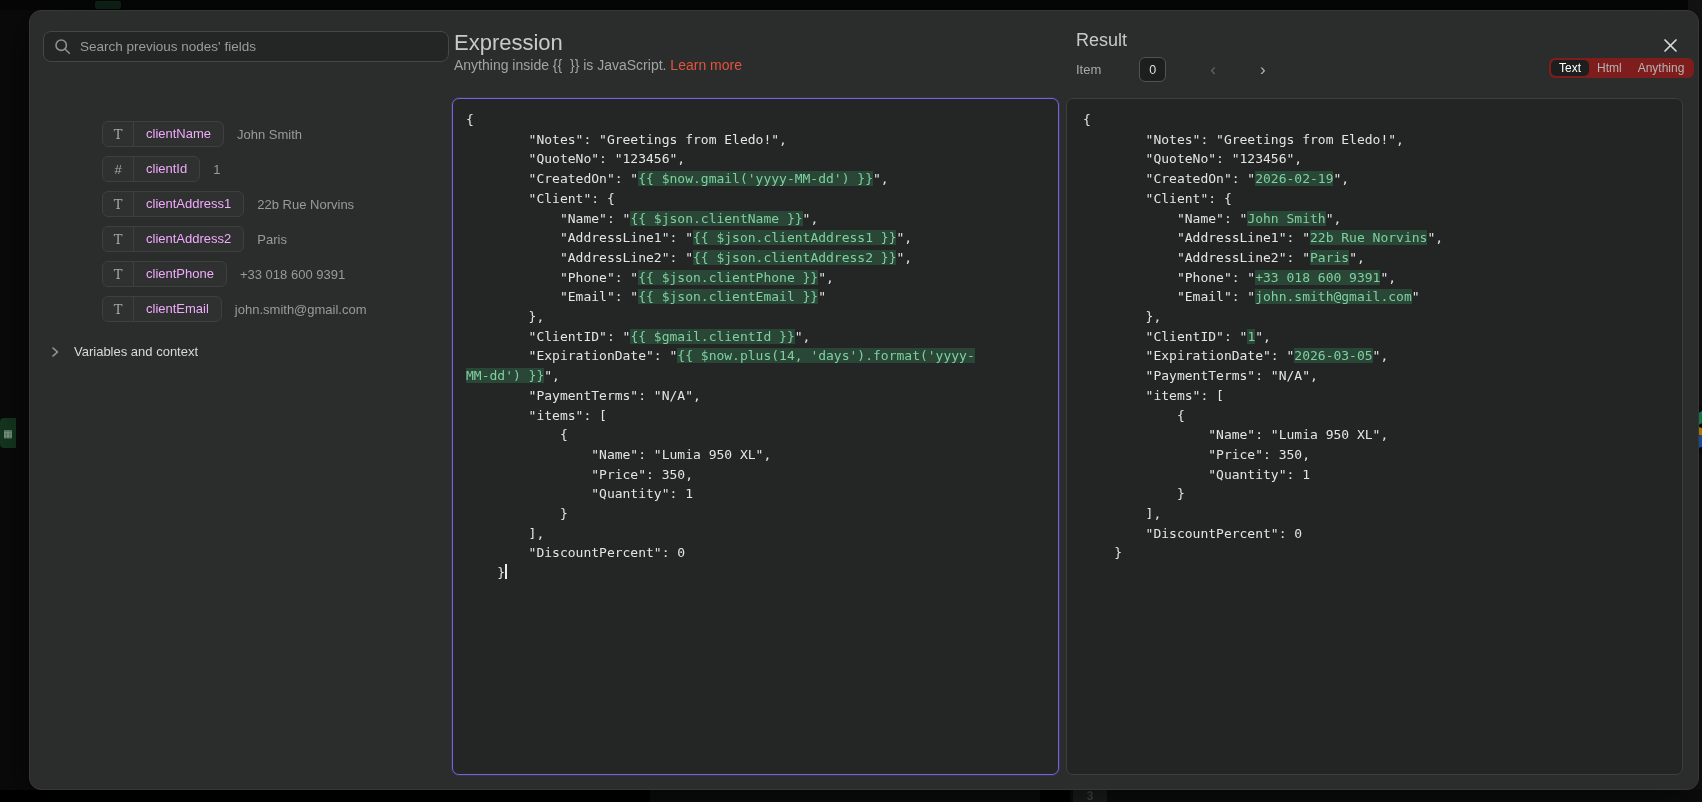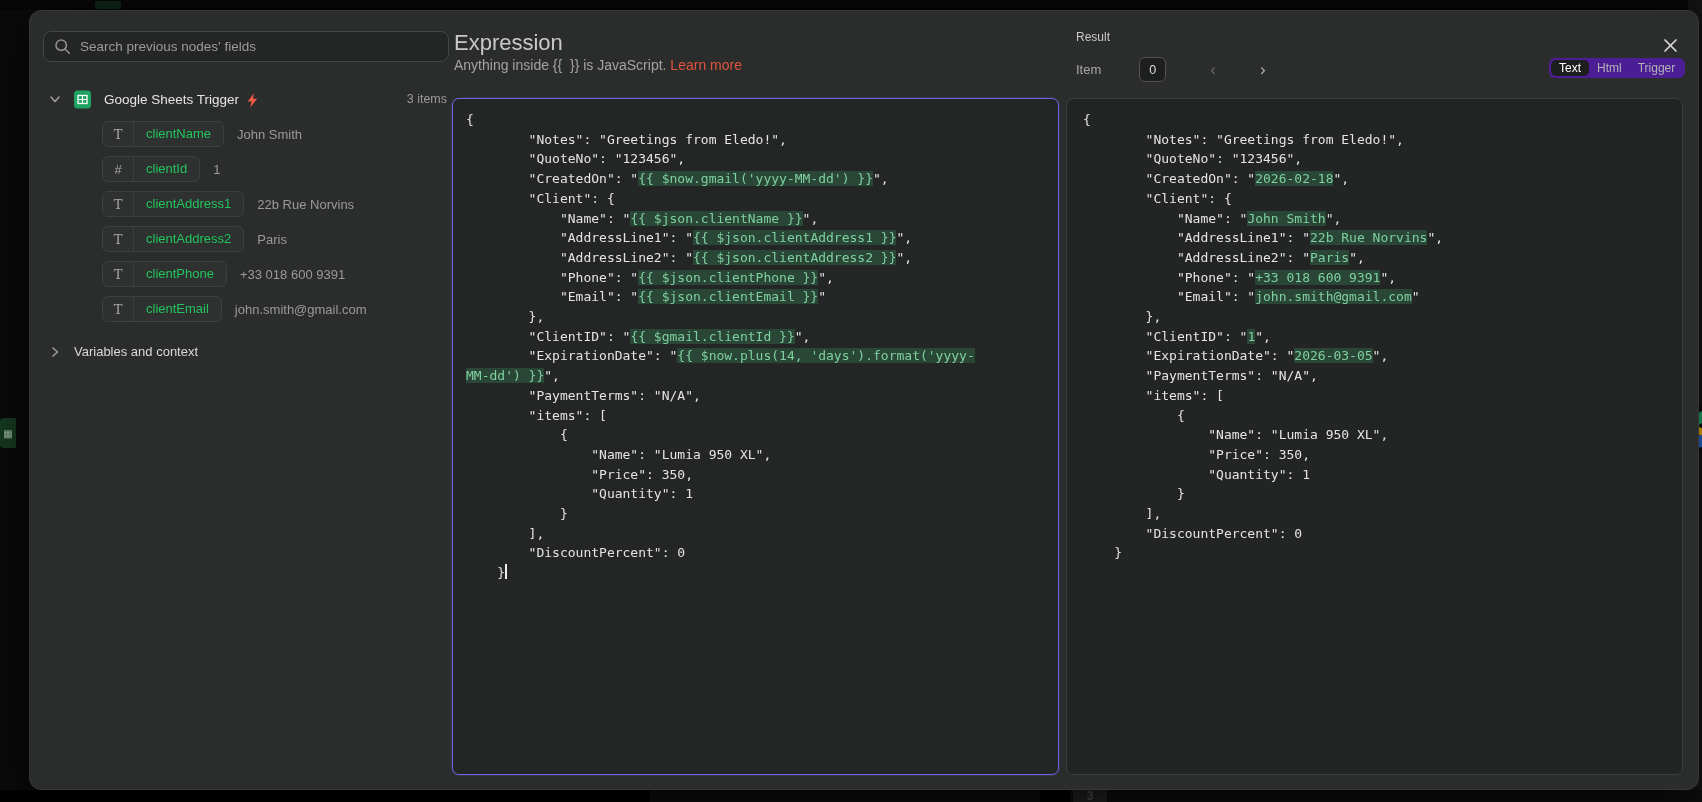--- a/index.html
+++ b/index.html
@@ -48,51 +48,51 @@
   .node-label{margin-left:12px;color:#e4e4e4;font-size:13.5px;}
   .bolt{margin-left:7px;margin-top:2px;flex:none;}
   .spacer{flex:1;}
   .items-count{color:#999;font-size:12.5px;margin-right:2px;}
   .fields-list{position:absolute;left:72px;top:110px;}
   .field-row{display:flex;align-items:center;height:26px;margin-bottom:9px;}
   .pill{display:inline-flex;align-items:center;height:26px;border:1px solid #3e3f3f;
     background:#2f3030;border-radius:6px;cursor:grab;}
   .ficon{width:30px;text-align:center;color:#a8a8a8;font-size:13px;}
   .ficon.text{font-family:"DejaVu Serif",serif;}
-  .fname{border-left:1px solid #3e3f3f;padding:0 12px;color:#22c55e;font-size:13px;line-height:24px;}
+  .fname{border-left:1px solid #3e3f3f;padding:0 12px;color:#f0abfc;font-size:13px;line-height:24px;}
   .fvalue{margin-left:13px;color:#9a9a9a;font-size:13px;white-space:nowrap;}
   .vars-row{position:absolute;left:13px;top:326px;height:22px;display:flex;align-items:flex-end;cursor:pointer;}
   .vars-row .chev{margin-left:5px;}
   .vars-label{margin-left:12px;color:#d9d9d9;font-size:13px;}
 
   
   .expr-title{position:absolute;left:424px;top:19px;color:#c9c9c9;font-size:22px;font-weight:500;}
   .expr-sub{position:absolute;left:424px;top:46px;color:#a3a3a3;font-size:14px;white-space:pre;}
   .expr-sub a{color:var(--link-orange);text-decoration:none;cursor:pointer;}
   .code-box{position:absolute;top:87px;height:677px;border-radius:7px;overflow:hidden;
     font-family:"DejaVu Sans Mono","Liberation Mono",monospace;font-size:13px;line-height:19.7px;
     color:#e4e4e4;padding:11px 13px;}
   .expr-box{left:422px;width:607px;background:#242525;border:1px solid var(--accent-purple);
     box-shadow:0 0 0 1px rgba(113,102,224,.15);}
   .result-box{left:1036px;width:617px;background:#232424;border:1px solid #3d3e3e;padding-left:16px;}
   .cl{white-space:pre;}
   .hl{color:var(--expr-green-text);background:var(--expr-green-bg);}
   .cursor{display:inline-block;width:1.5px;height:15px;background:#ededed;vertical-align:-2px;}
 
   
-  .result-title{position:absolute;left:1046px;top:19px;color:#c9c9c9;font-size:12px;font-weight:500;}
+  .result-title{position:absolute;left:1046px;top:19px;color:#c9c9c9;font-size:18px;font-weight:500;}
   .item-row{position:absolute;left:1046px;top:46px;display:flex;align-items:center;gap:28px;}
   .item-label{color:#a8a8a8;font-size:13px;}
   .idx-box{margin-left:10px;width:27px;height:25px;background:#1d1e1e;border:1px solid #525252;
     border-radius:6px;color:#dedede;font-size:12.5px;display:flex;align-items:center;justify-content:center;}
   .pg{font-size:17px;line-height:17px;margin-left:16px;cursor:pointer;user-select:none;}
   .pg.prev{color:#676767;}
   .pg.next{color:#b5b5b5;}
   .mode-switch{position:absolute;left:1519px;top:47px;display:inline-flex;align-items:center;
-    background:#4c1d95;border-radius:6px;padding:2px;}
+    background:#7f1d1d;border-radius:6px;padding:2px;}
   .seg{padding:1px 8px;font-size:12px;color:#b3b3b3;border-radius:5px;cursor:pointer;}
   .seg.active{background:#1d1e1e;color:#fff;}
   .close-btn{position:absolute;left:1629px;top:23px;width:22px;height:22px;display:flex;
     align-items:center;justify-content:center;cursor:pointer;}
 </style>
 </head>
 <body>
 
 <div class="screen">
 
@@ -115,37 +115,20 @@
   <div class="modal">
 
     <div class="search">
       <svg width="17" height="17" viewBox="0 0 17 17">
         <circle cx="7.2" cy="7.2" r="5.2" fill="none" stroke="#8f8f8f" stroke-width="1.6"></circle>
         <line x1="11.2" y1="11.2" x2="15.3" y2="15.3" stroke="#8f8f8f" stroke-width="1.6" stroke-linecap="round"></line>
       </svg>
       <input type="text" placeholder="Search previous nodes' fields" style="">
     </div>
 
-    <div class="node-row">
-      <svg class="chev" width="14" height="14" viewBox="0 0 14 14">
-        <polyline points="3,5 7,9.5 11,5" fill="none" stroke="#9a9a9a" stroke-width="1.6" stroke-linecap="round" stroke-linejoin="round"></polyline>
-      </svg>
-      <svg class="gs-icon" width="19" height="19" viewBox="0 0 19 19">
-        <rect x="1" y="0.5" width="17" height="18" rx="3.5" fill="#1ea362"></rect>
-        <rect x="5" y="5.5" width="9" height="8" fill="none" stroke="#ffffff" stroke-width="1.3"></rect>
-        <line x1="5" y1="9.5" x2="14" y2="9.5" stroke="#ffffff" stroke-width="1.1"></line>
-        <line x1="9.5" y1="5.5" x2="9.5" y2="13.5" stroke="#ffffff" stroke-width="1.1"></line>
-      </svg>
-      <span class="node-label">Google Sheets Trigger</span>
-      <svg class="bolt" width="13" height="15" viewBox="0 0 13 15">
-        <polygon points="7.6,0.5 1.8,8.4 5.6,8.4 4.2,14.5 11.2,5.8 7.2,5.8" fill="#f25b43"></polygon>
-      </svg>
-      <span class="spacer"></span>
-      <span class="items-count">3 items</span>
-    </div>
 
     <div class="fields-list">
         <div class="field-row">
           <span class="pill">
             <span class="ficon text">T</span>
             <span class="fname">clientName</span>
           </span>
           <span class="fvalue">John Smith</span>
         </div>
         <div class="field-row">
@@ -224,33 +207,33 @@
     <div class="result-title">Result</div>
     <div class="item-row">
       <span class="item-label">Item</span>
       <span class="idx-box">0</span>
       <span class="pg prev">‹</span>
       <span class="pg next">›</span>
     </div>
     <div class="mode-switch">
         <span class="seg active">Text</span>
         <span class="seg">Html</span>
-        <span class="seg">Trigger</span>
+        <span class="seg">Anything</span>
       </div>
     <div class="close-btn">
       <svg width="15" height="15" viewBox="0 0 15 15">
         <line x1="2" y1="2" x2="13" y2="13" stroke="#d8d8d8" stroke-width="1.7" stroke-linecap="round"></line>
         <line x1="13" y1="2" x2="2" y2="13" stroke="#d8d8d8" stroke-width="1.7" stroke-linecap="round"></line>
       </svg>
     </div>
     <div class="code-box result-box" id="result-code">
         <div class="cl"><span>{</span></div>
         <div class="cl"><span>        "Notes": "Greetings from Eledo!",</span></div>
         <div class="cl"><span>        "QuoteNo": "123456",</span></div>
-        <div class="cl"><span>        "CreatedOn": "</span><span class="hl">2026-02-18</span><span>",</span></div>
+        <div class="cl"><span>        "CreatedOn": "</span><span class="hl">2026-02-19</span><span>",</span></div>
         <div class="cl"><span>        "Client": {</span></div>
         <div class="cl"><span>            "Name": "</span><span class="hl">John Smith</span><span>",</span></div>
         <div class="cl"><span>            "AddressLine1": "</span><span class="hl">22b Rue Norvins</span><span>",</span></div>
         <div class="cl"><span>            "AddressLine2": "</span><span class="hl">Paris</span><span>",</span></div>
         <div class="cl"><span>            "Phone": "</span><span class="hl">+33 018 600 9391</span><span>",</span></div>
         <div class="cl"><span>            "Email": "</span><span class="hl">john.smith@gmail.com</span><span>"</span></div>
         <div class="cl"><span>        },</span></div>
         <div class="cl"><span>        "ClientID": "</span><span class="hl">1</span><span>",</span></div>
         <div class="cl"><span>        "ExpirationDate": "</span><span class="hl">2026-03-05</span><span>",</span></div>
         <div class="cl"><span>        "PaymentTerms": "N/A",</span></div>

